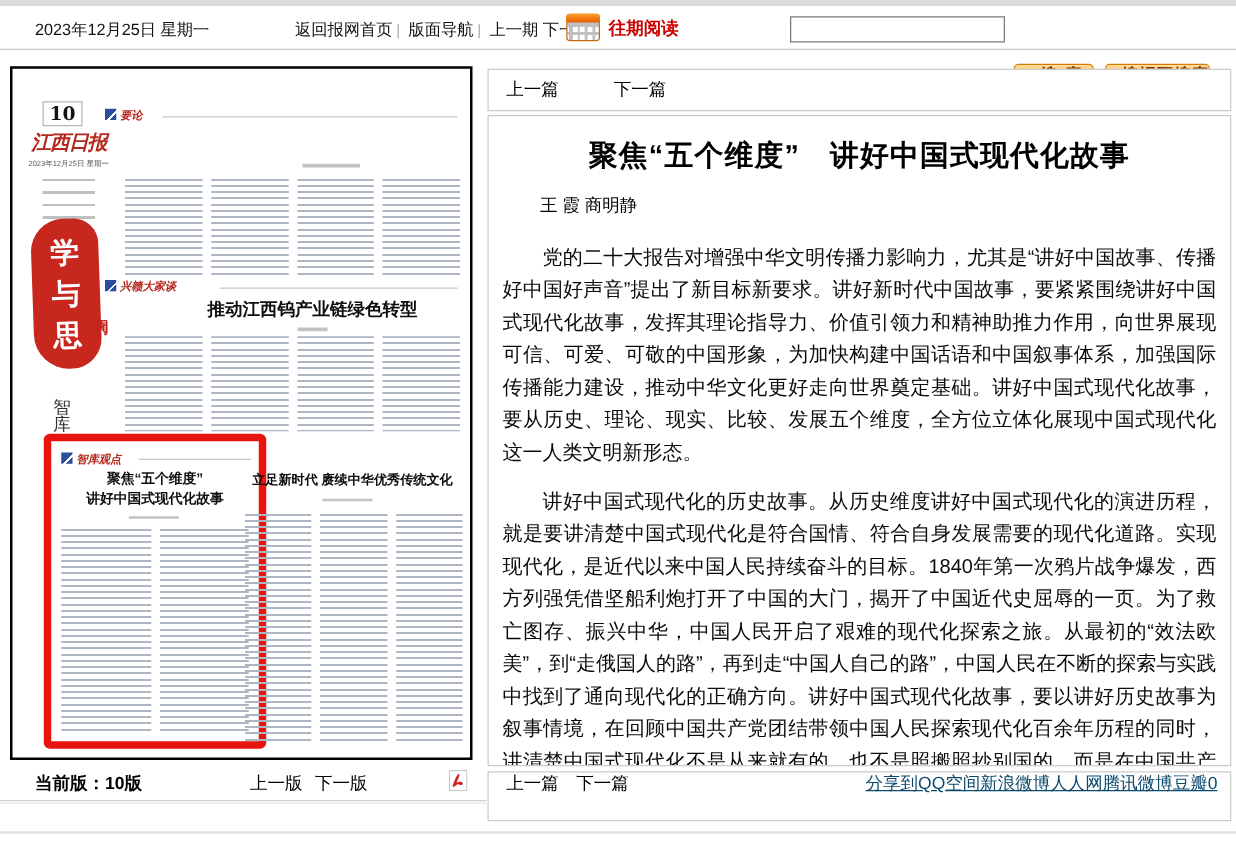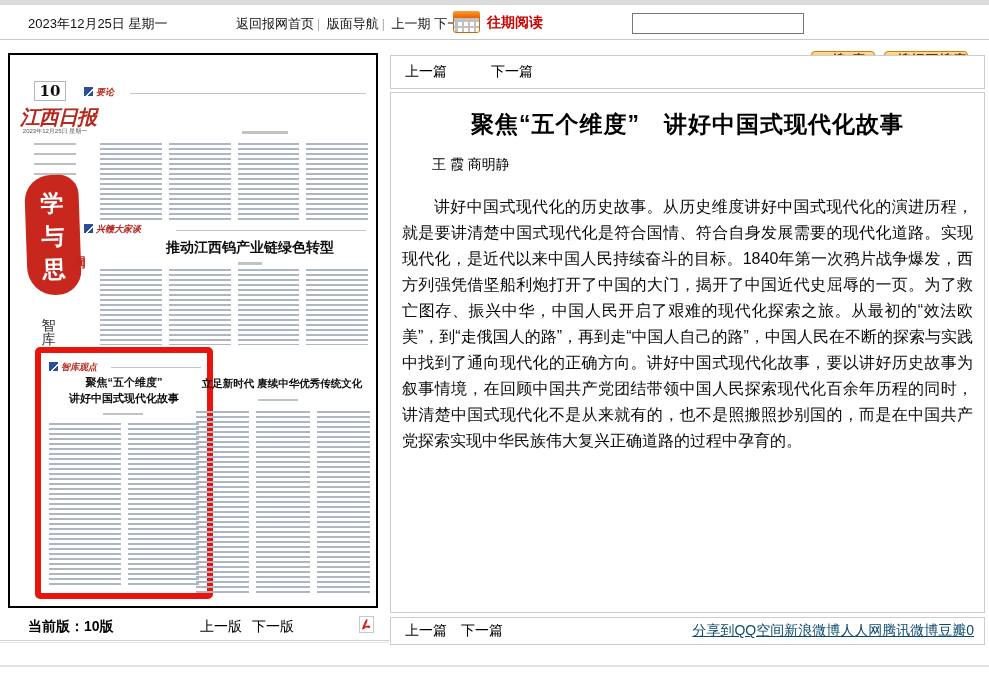--- a/index.html
+++ b/index.html
@@ -33,21 +33,21 @@
 
   
   #paper-box { position:absolute; left:8px; top:53px; width:370px; height:555px; border:2px solid #000000;
     background:#fff; cursor:pointer; }
   #paper { position:relative; width:100%; height:100%; overflow:hidden; }
   .pagenum { position:absolute; left:24px; top:26px; width:32px; text-align:center;
     font-family:"DejaVu Serif","Liberation Serif",serif; font-weight:bold; font-size:15px; color:#111;
     border:1px solid #b5b5b5; padding:0 2px; }
   .masthead { position:absolute; left:10px; top:49px; width:70px; text-align:center; color:#b5281e;
     font-family:"DejaVu Serif","Liberation Serif",serif; font-weight:bold; font-style:italic;
-    font-size:20px; letter-spacing:-1px; white-space:nowrap; }
+    font-size:16px; letter-spacing:-1px; white-space:nowrap; }
   .pdate { position:absolute; left:2px; top:72px; width:86px; text-align:center; font-size:6px; color:#555; }
   .contact { position:absolute; left:24px; top:88px; width:42px; height:52px;
     background:repeating-linear-gradient(to bottom,#bfbfbf 0 2px,transparent 2px 10px); }
   .seal { position:absolute; left:16px; top:120px; width:54px; height:120px; background:#c8271e;
     border-radius:26px 20px 24px 28px; transform:rotate(-2deg);
     display:flex; flex-direction:column; align-items:center; justify-content:center;
     color:#fff; font-family:"DejaVu Serif","Liberation Serif",serif; font-size:23px; line-height:33px;
     font-weight:bold; }
   .seal-week { position:absolute; left:62px; top:192px; writing-mode:vertical-rl; color:#c2251d;
     font-size:11px; font-weight:bold; letter-spacing:2px; }
@@ -83,22 +83,22 @@
   .circ { font-size:15px; line-height:1; font-family:"DejaVu Sans",sans-serif; }
 
   #article-box { position:absolute; left:390px; top:92px; width:595px; height:521px;
     border:1px solid #ccc; background:#fff; overflow:hidden; }
   .art-title { margin:16px 8px 0; text-align:center; font-size:23px; font-weight:bold; color:#000;
     letter-spacing:1px; }
   .art-author { margin:16px 0 0 41px; font-size:14px; color:#000; }
   .art-body { margin:20px 11px 0; font-size:16px; line-height:26px; color:#0a0a0a; text-align:justify; }
   .art-body p { text-indent:2em; margin-bottom:13px; }
 
-  #reader-footer { position:absolute; left:390px; top:617px; width:595px; height:28px;
-    border:1px solid #ccc; background:#fff; display:flex; align-items:center; padding:0 10px 0 14px;
+  #reader-footer { position:absolute; left:390px; top:617px; width:595px; height:40px;
+    border:1px solid #ccc; background:#fff; display:flex; align-items:flex-start; padding:0 10px 0 14px;
     font-size:14px; }
   #reader-footer .nav { color:#000; cursor:pointer; }
   #reader-footer .nav span { margin-right:14px; }
   #reader-footer .share { margin-left:auto; color:#0c4a6e; cursor:pointer;text-decoration:underline; }
 </style>
 </head>
 <body>
 
 <div id="topstrip"></div>
 <div id="topbar">
@@ -188,20 +188,21 @@
 
 <div id="reader-toolbar">
   <span class="lnk">上一篇</span>
   <span class="lnk">下一篇</span>
 </div>
 
 <div id="article-box">
   <h1 class="art-title">聚焦“五个维度”　讲好中国式现代化故事</h1>
   <div class="art-author">王 霞 商明静</div>
   <div class="art-body">
+    <p>党的二十大报告对增强中华文明传播力影响力，尤其是“讲好中国故事、传播好中国好声音”提出了新目标新要求。讲好新时代中国故事，要紧紧围绕讲好中国式现代化故事，发挥其理论指导力、价值引领力和精神助推力作用，向世界展现可信、可爱、可敬的中国形象，为加快构建中国话语和中国叙事体系，加强国际传播能力建设，推动中华文化更好走向世界奠定基础。讲好中国式现代化故事，要从历史、理论、现实、比较、发展五个维度，全方位立体化展现中国式现代化这一人类文明新形态。</p>
     <p>讲好中国式现代化的历史故事。从历史维度讲好中国式现代化的演进历程，就是要讲清楚中国式现代化是符合国情、符合自身发展需要的现代化道路。实现现代化，是近代以来中国人民持续奋斗的目标。1840年第一次鸦片战争爆发，西方列强凭借坚船利炮打开了中国的大门，揭开了中国近代史屈辱的一页。为了救亡图存、振兴中华，中国人民开启了艰难的现代化探索之旅。从最初的“效法欧美”，到“走俄国人的路”，再到走“中国人自己的路”，中国人民在不断的探索与实践中找到了通向现代化的正确方向。讲好中国式现代化故事，要以讲好历史故事为叙事情境，在回顾中国共产党团结带领中国人民探索现代化百余年历程的同时，讲清楚中国式现代化不是从来就有的，也不是照搬照抄别国的，而是在中国共产党探索实现中华民族伟大复兴正确道路的过程中孕育的。</p>
 
   </div>
 </div>
 
 <div id="reader-footer">
   <span class="nav"><span>上一篇</span><span>下一篇</span></span>
   <span class="share">分享到QQ空间新浪微博人人网腾讯微博豆瓣0</span>
 </div>
 

